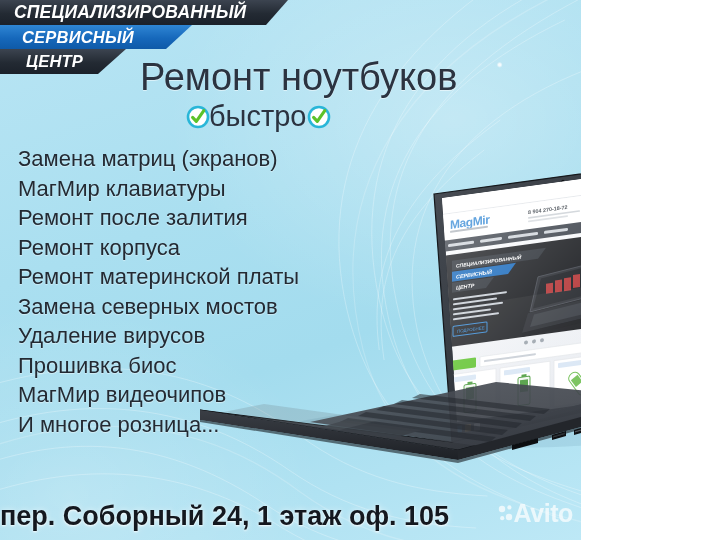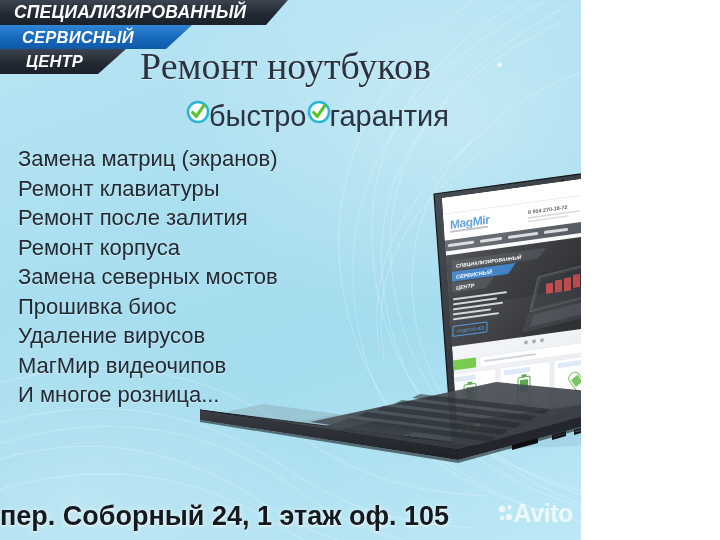--- a/index.html
+++ b/index.html
@@ -39,28 +39,27 @@
     clip-path:polygon(0 0,192px 0,166px 100%,0 100%);
   }
   .rb3{
     width:126px;height:25px;padding-left:26px;font-size:16.5px;
     background:linear-gradient(180deg,#3c4450 0%,#232a33 55%,#1b212a 100%);
     clip-path:polygon(0 0,126px 0,98px 100%,0 100%);
   }
 
   
   .headline{
-    position:absolute;left:140px;top:44px;z-index:5;
+    position:absolute;left:140px;top:56px;z-index:5;
     font-size:38px;color:#2b3340;white-space:nowrap;
     text-shadow:0 1px 0 rgba(255,255,255,.5);
-    font-family:Liberation Serif, serif;
   }
   .subline{
     position:absolute;left:186px;top:100px;z-index:5;
-    display:flex;
+    display:flex;align-items:center;
     font-size:29px;color:#2b3340;white-space:nowrap;
   }
   .chk{
     display:inline-block;width:24px;height:24px;flex:0 0 24px;
     position:relative;margin-right:-1px;
   }
   .chk svg{display:block;width:24px;height:24px;}
 
   
   .services{
@@ -143,21 +142,20 @@
       </svg>
     </span>
     <span>быстро</span>
     <span class="chk">
       <svg viewBox="0 0 24 24" aria-hidden="true">
         <circle cx="12" cy="12" r="10.5" fill="#ffffff"></circle>
         <circle cx="12" cy="12" r="10" fill="none" stroke="#29b6d8" stroke-width="2.6"></circle>
         <path d="M6.6 12.4 L10.3 16.4 L17.8 5.6" fill="none" stroke="#5cc22a" stroke-width="3.1" stroke-linecap="round" stroke-linejoin="round"></path>
       </svg>
     </span>
-    <span>гарантия</span>
   </div>
 
   <div class="laptop">
     <svg viewBox="0 0 520 320" aria-hidden="true">
       <defs>
         <linearGradient id="lidG" x1="0" y1="0" x2="1" y2="1">
           <stop offset="0%" stop-color="#4a4f56"></stop>
           <stop offset="45%" stop-color="#33383f"></stop>
           <stop offset="100%" stop-color="#23262b"></stop>
         </linearGradient>
@@ -396,26 +394,27 @@
         <polygon points="385,271 397,267.5 397,269 385,272.5"></polygon>
       </g>
 
       <polygon points="10,260 268,300 522,232 522,234 268,303 10,262" fill="#0b0d10" opacity=".55"></polygon>
     </svg>
   </div>
 
   <div class="services">
     <ul>
       <li>Замена матриц (экранов)</li>
-      <li>Ремонт клавиатуры</li>
+      <li>МагМир клавиатуры</li>
       <li>Ремонт после залития</li>
       <li>Ремонт корпуса</li>
+      <li>Ремонт материнской платы</li>
       <li>Замена северных мостов</li>
+      <li>Удаление вирусов</li>
       <li>Прошивка биос</li>
-      <li>Удаление вирусов</li>
       <li>МагМир видеочипов</li>
       <li>И многое розница...</li>
     </ul>
   </div>
 
   <div class="address">пер. Соборный 24, 1 этаж оф. 105</div>
 
   <div class="avito">
     <svg class="dots" viewBox="0 0 15 19" aria-hidden="true">
       <circle cx="4" cy="5" r="3.2" fill="#ffffff"></circle>

